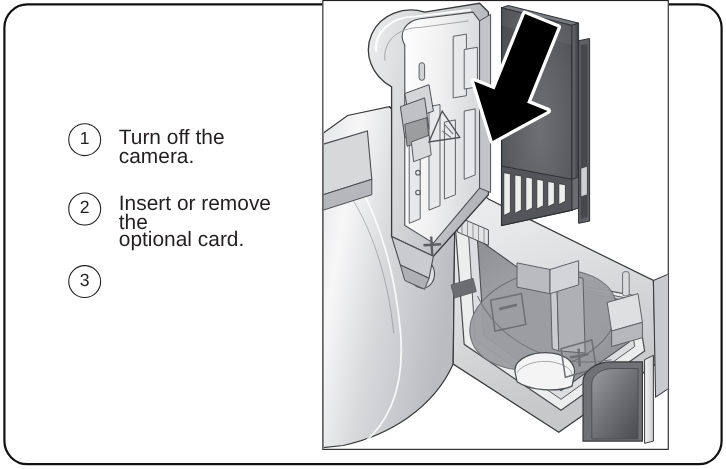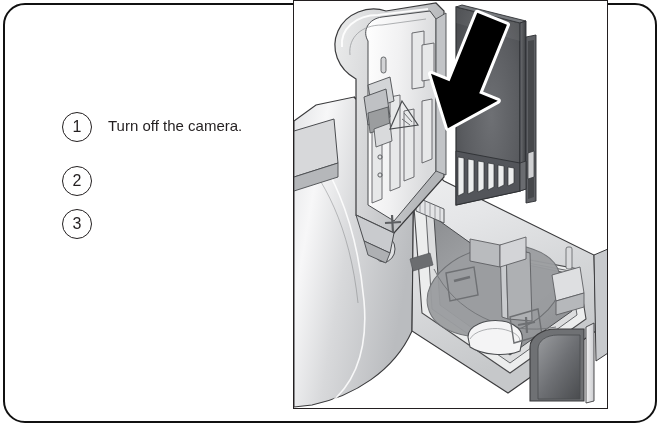--- a/index.html
+++ b/index.html
@@ -35,21 +35,21 @@
     width:30px;height:30px;border-radius:50%;
     border:1.5px solid #231f20;
     box-sizing:border-box;
     display:flex;align-items:center;justify-content:center;
     font-size:16px;line-height:1;font-weight:400;
     color:#231f20;
     background:#ffffff;
   }
   .step-text{
     margin-left:16px;
-    font-size:15px;
+    font-size:19px;
     line-height:16.5px;
     color:#231f20;
     padding-top:6px;
     white-space:pre-line;
   }
   .step-2 .step-text{padding-top:3px;}
   
   #illustration-frame{
     position:absolute;left:293px;top:0px;
     width:315px;height:409px;
@@ -69,20 +69,22 @@
 
   <div id="steps">
 
     <div class="step step-1">
       <div class="circle">1</div>
       <div class="step-text">Turn off the camera.</div>
     </div>
 
     <div class="step step-2">
       <div class="circle">2</div>
+      <div class="step-text">Insert or remove the
+optional card.</div>
     </div>
 
     <div class="step step-3">
       <div class="circle">3</div>
     </div>
 
   </div>
 
   <div id="illustration-frame">
     <svg width="315" height="409" viewBox="0 0 315 409" xmlns="http://www.w3.org/2000/svg">

